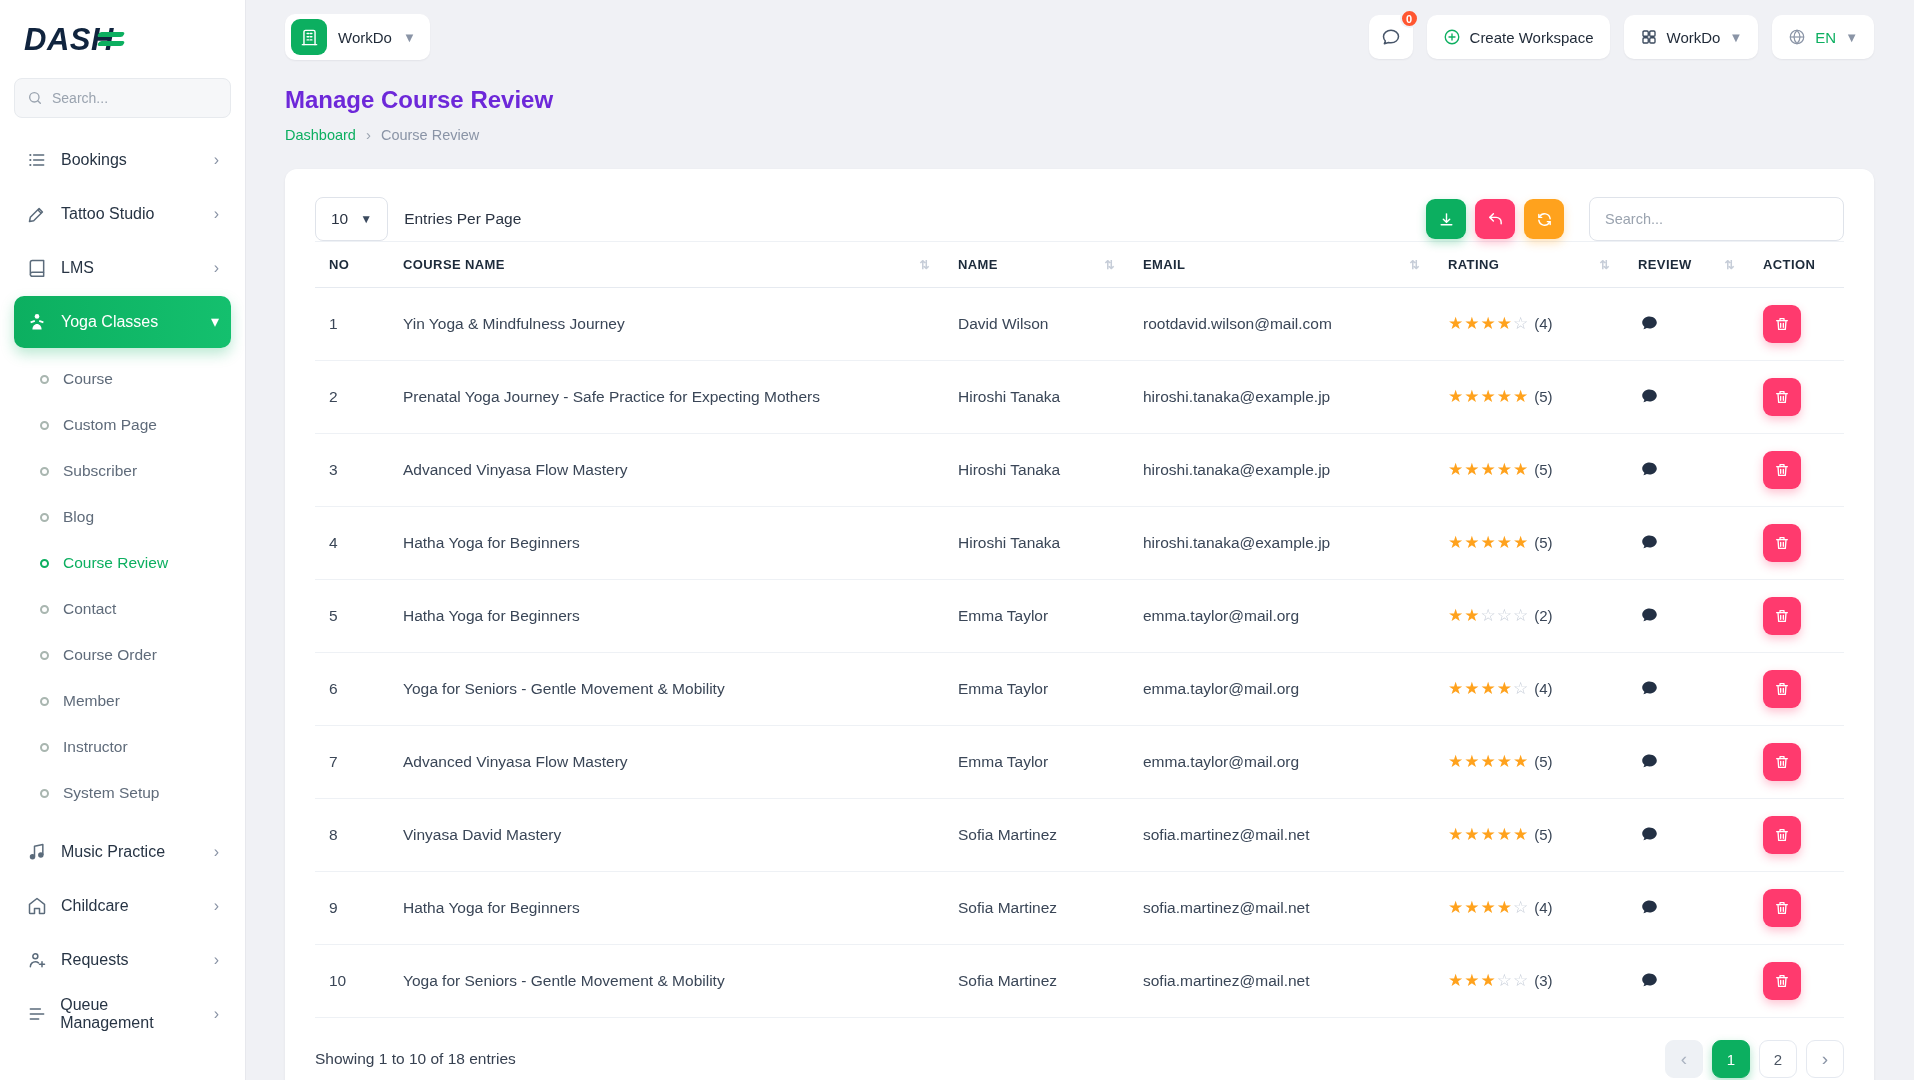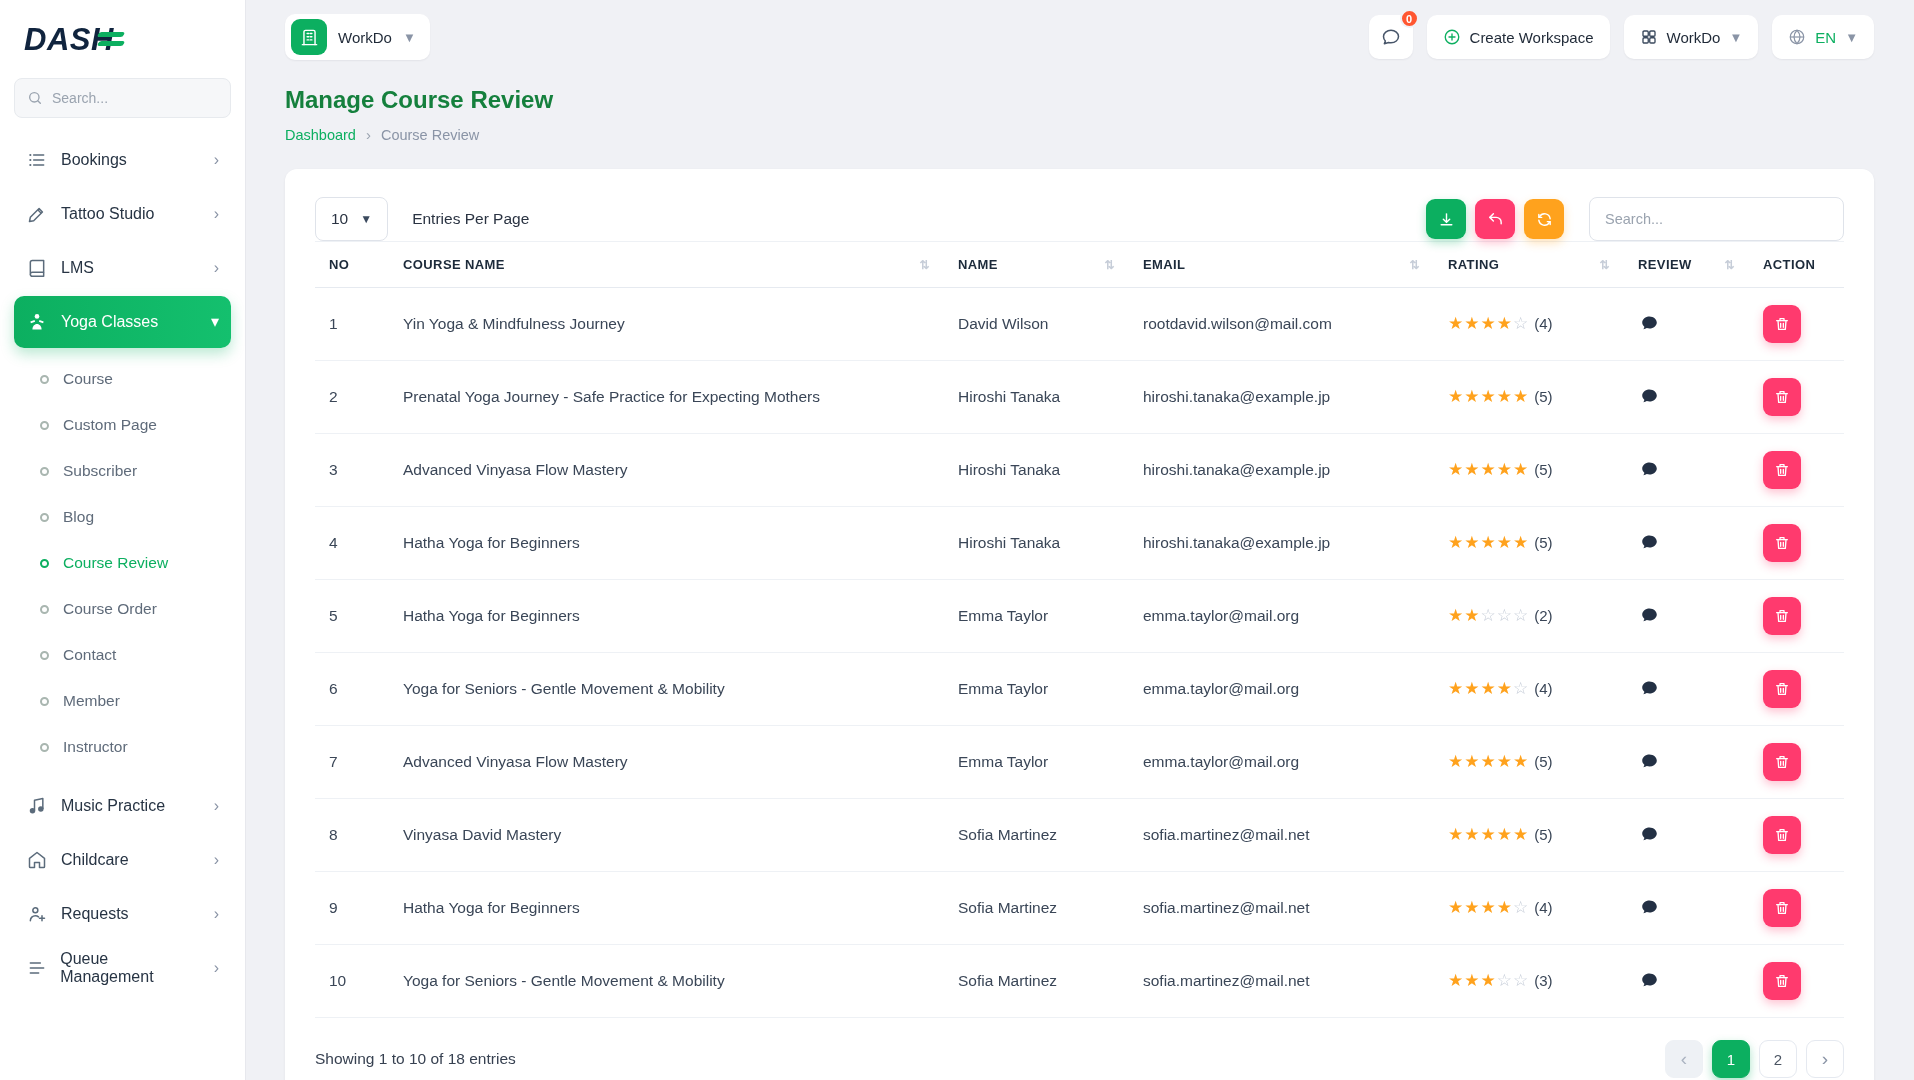--- a/index.html
+++ b/index.html
@@ -96,38 +96,38 @@
   .pill {
     height:44px; border:none; background:#ffffff; border-radius:10px;
     display:flex; align-items:center; gap:9px; padding:0 16px;
     font-size:15px; color:#1f2937; cursor:pointer; font-family:"Liberation Sans",sans-serif;
     box-shadow:0 1px 2px rgba(16,24,40,.06);
   }
   .pill svg { width:18px; height:18px; }
   .ic-green { color:#0caf60; } .ic-slate { color:#3b4a5e; } .ic-gray { color:#8a94a6; }
   .lang-code { color:#0caf60;text-align:right; }
 
-  .page-title { margin-top:26px; font-size:24px; font-weight:700; color:#15803d; }
+  .page-title { margin-top:26px; font-size:24px; font-weight:700; color:#6d28d9; }
   .breadcrumb { display:flex; align-items:center; gap:10px; margin-top:12px; font-size:14.5px; }
   .crumb-link { color:#0caf60; cursor:pointer; }
   .crumb-sep { color:#9aa3af; font-size:15px; }
   .crumb-current { color:#8a94a6; }
 
   
   .card {
     margin-top:26px; background:#ffffff; border-radius:12px;
     box-shadow:0 1px 3px rgba(16,24,40,.06); padding:28px 30px 26px 30px;
   }
   .toolbar { display:flex; align-items:center; }
   .entries-select {
     display:flex; align-items:center; gap:12px; height:44px; padding:0 15px;
     border:1px solid #dfe3ea; border-radius:8px; font-size:15.5px; color:#2a3342; cursor:pointer; background:#fff;
   }
   .entries-select .caret { font-size:12px; color:#3b4a5e; }
-  .entries-label { margin-left:24px; font-size:15.5px; color:#2a3342;text-align:right; }
+  .entries-label { margin-left:16px; font-size:15.5px; color:#2a3342;text-align:right; }
   .toolbar-right { margin-left:auto; display:flex; align-items:center; gap:9px; }
   .sq-btn {
     width:40px; height:40px; border:none; border-radius:9px; cursor:pointer;
     display:flex; align-items:center; justify-content:center; color:#ffffff;
   }
   .sq-btn svg { width:17px; height:17px; }
   .sq-green { background:#0caf60; box-shadow:0 4px 10px rgba(12,175,96,.3); }
   .sq-pink { background:#ff3a6e; box-shadow:0 4px 10px rgba(255,58,110,.3); }
   .sq-orange { background:#ffa21d; box-shadow:0 4px 10px rgba(255,162,29,.3); }
   .table-search {
@@ -257,33 +257,37 @@
         <div class="submenu-item">
           <span class="dot"></span>
           <span>Blog</span>
         </div>
         <div class="submenu-item active">
           <span class="dot"></span>
           <span>Course Review</span>
         </div>
         <div class="submenu-item">
           <span class="dot"></span>
+          <span>Contact</span>
+        </div>
+        <div class="submenu-item">
+          <span class="dot"></span>
           <span>Course Order</span>
         </div>
         <div class="submenu-item">
           <span class="dot"></span>
-          <span>Contact</span>
-        </div>
-        <div class="submenu-item">
-          <span class="dot"></span>
           <span>Member</span>
         </div>
         <div class="submenu-item">
           <span class="dot"></span>
           <span>Instructor</span>
+        </div>
+        <div class="submenu-item">
+          <span class="dot"></span>
+          <span>System Setup</span>
         </div>
       </div>
       <div class="nav-item">
         <span class="nav-icon">
           <svg viewBox="0 0 24 24" fill="none" stroke="currentColor" stroke-width="1.8" stroke-linejoin="round">
             <path d="M9 17.5V5l10-2v12.5"></path>
             <circle cx="6.6" cy="17.6" r="2.4" fill="currentColor"></circle>
             <circle cx="16.6" cy="15.6" r="2.4" fill="currentColor"></circle>
           </svg>
         </span>

